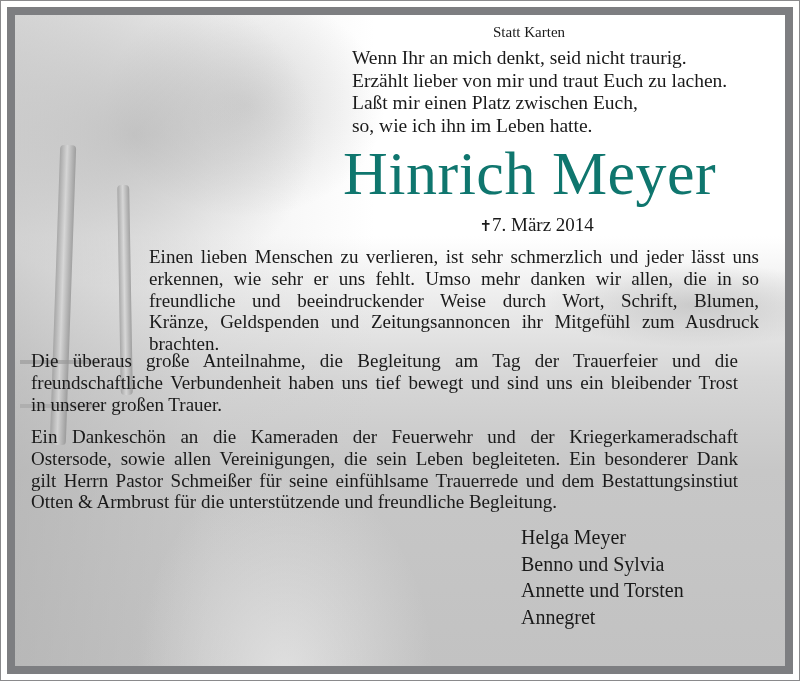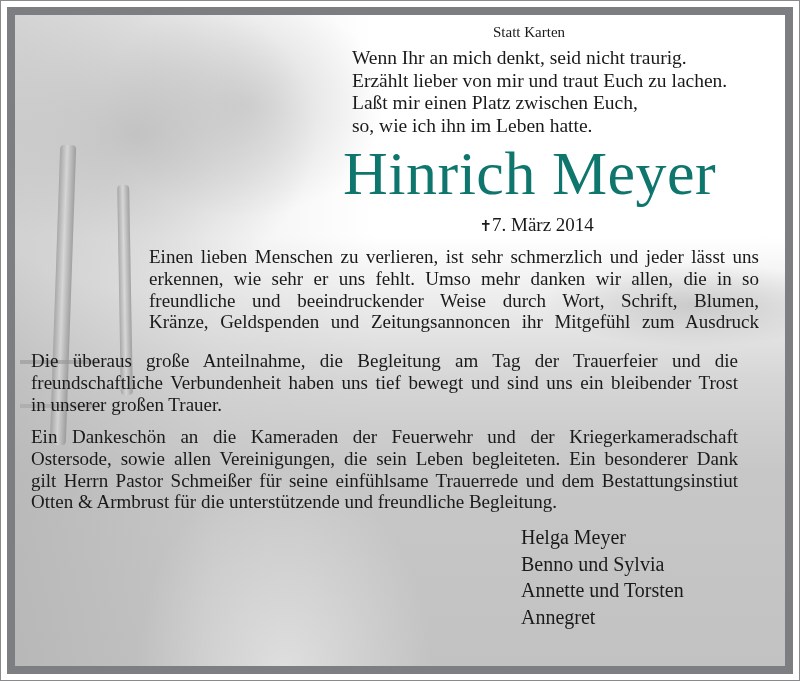--- a/index.html
+++ b/index.html
@@ -95,20 +95,21 @@
 
   <div class="abs death">
     <span class="cross">✝</span><span>7. März 2014</span>
   </div>
 
   <div class="para para1">
     <span class="ln">Einen lieben Menschen zu verlieren, ist sehr schmerzlich und jeder lässt uns</span>
     <span class="ln">erkennen, wie sehr er uns fehlt. Umso mehr danken wir allen, die in so</span>
     <span class="ln">freundliche und beeindruckender Weise durch Wort, Schrift, Blumen,</span>
     <span class="ln">Kränze, Geldspenden und Zeitungsannoncen ihr Mitgefühl zum Ausdruck</span>
+    <span class="ln last">brachten.</span>
   </div>
 
   <div class="para para2">
     <span class="ln">Die überaus große Anteilnahme, die Begleitung am Tag der Trauerfeier und die</span>
     <span class="ln">freundschaftliche Verbundenheit haben uns tief bewegt und sind uns ein bleibender Trost</span>
     <span class="ln last">in unserer großen Trauer.</span>
   </div>
 
   <div class="para para3">
     <span class="ln">Ein Dankeschön an die Kameraden der Feuerwehr und der Kriegerkameradschaft</span>

